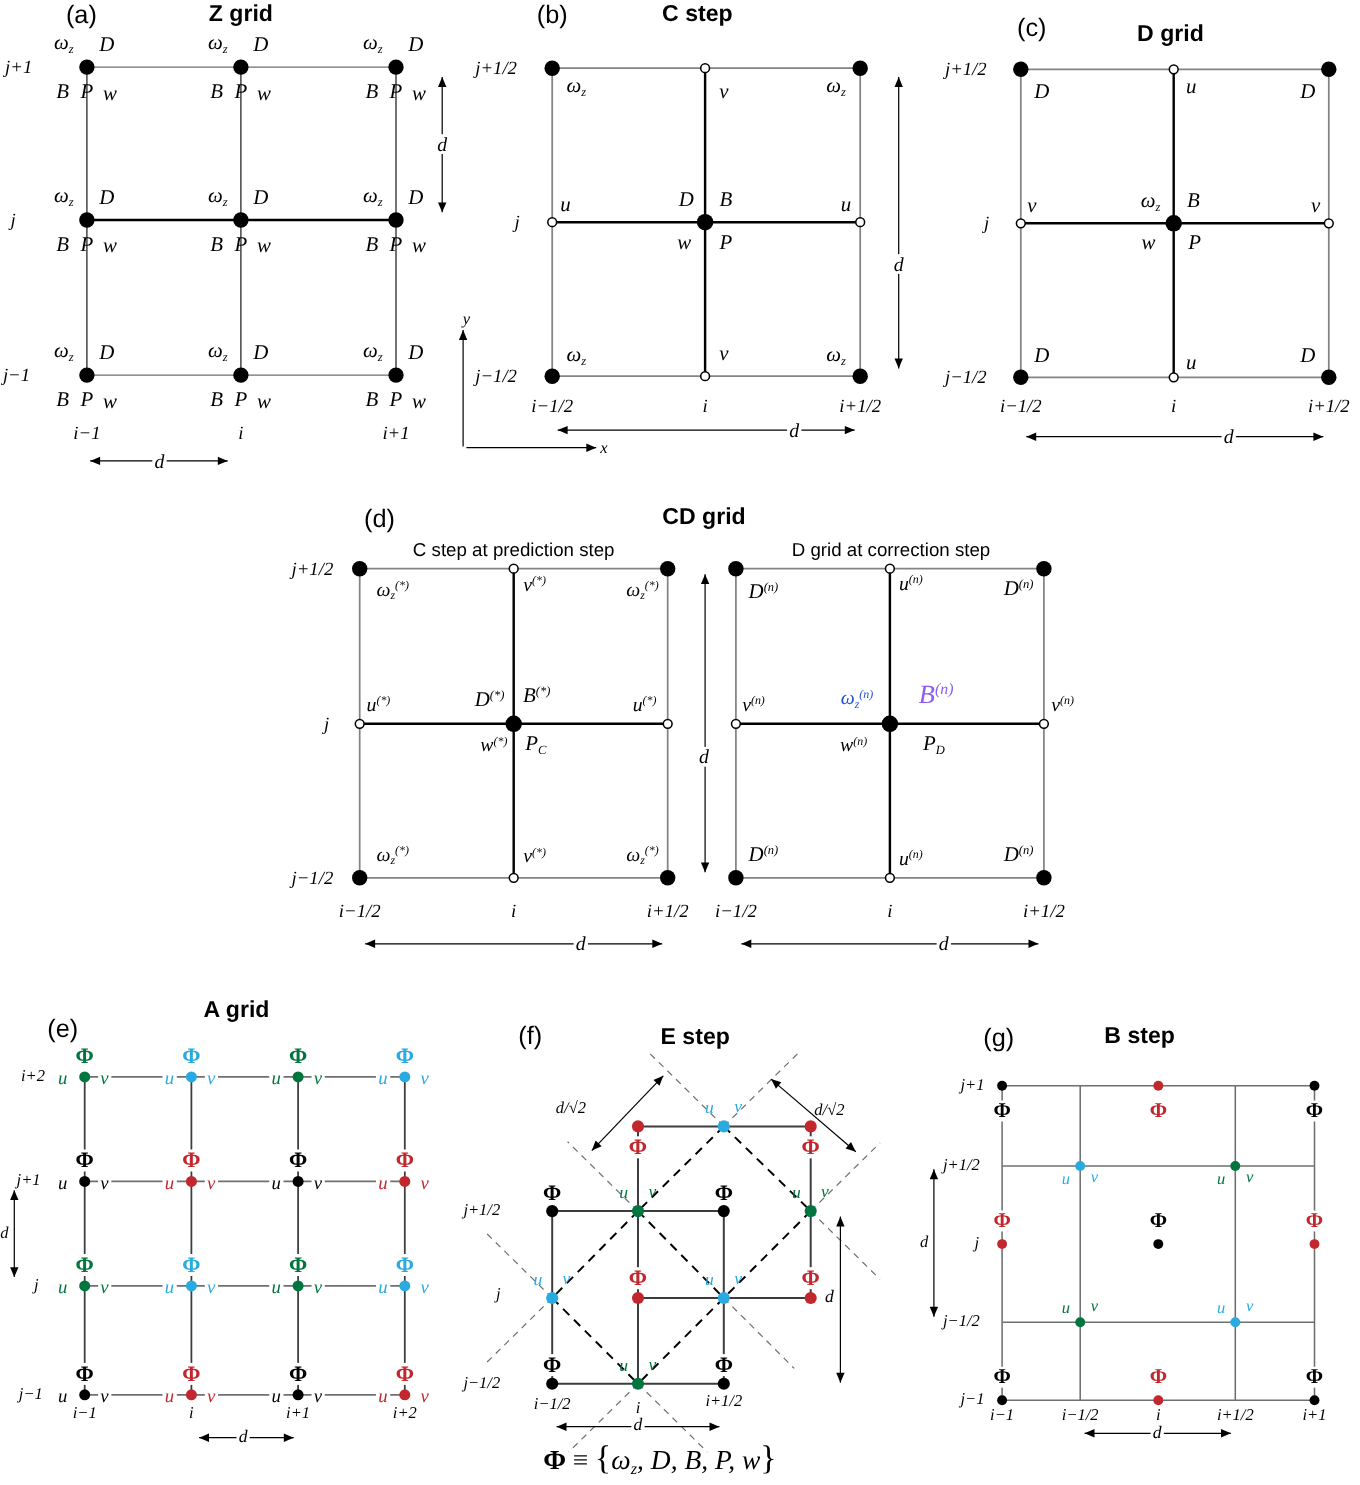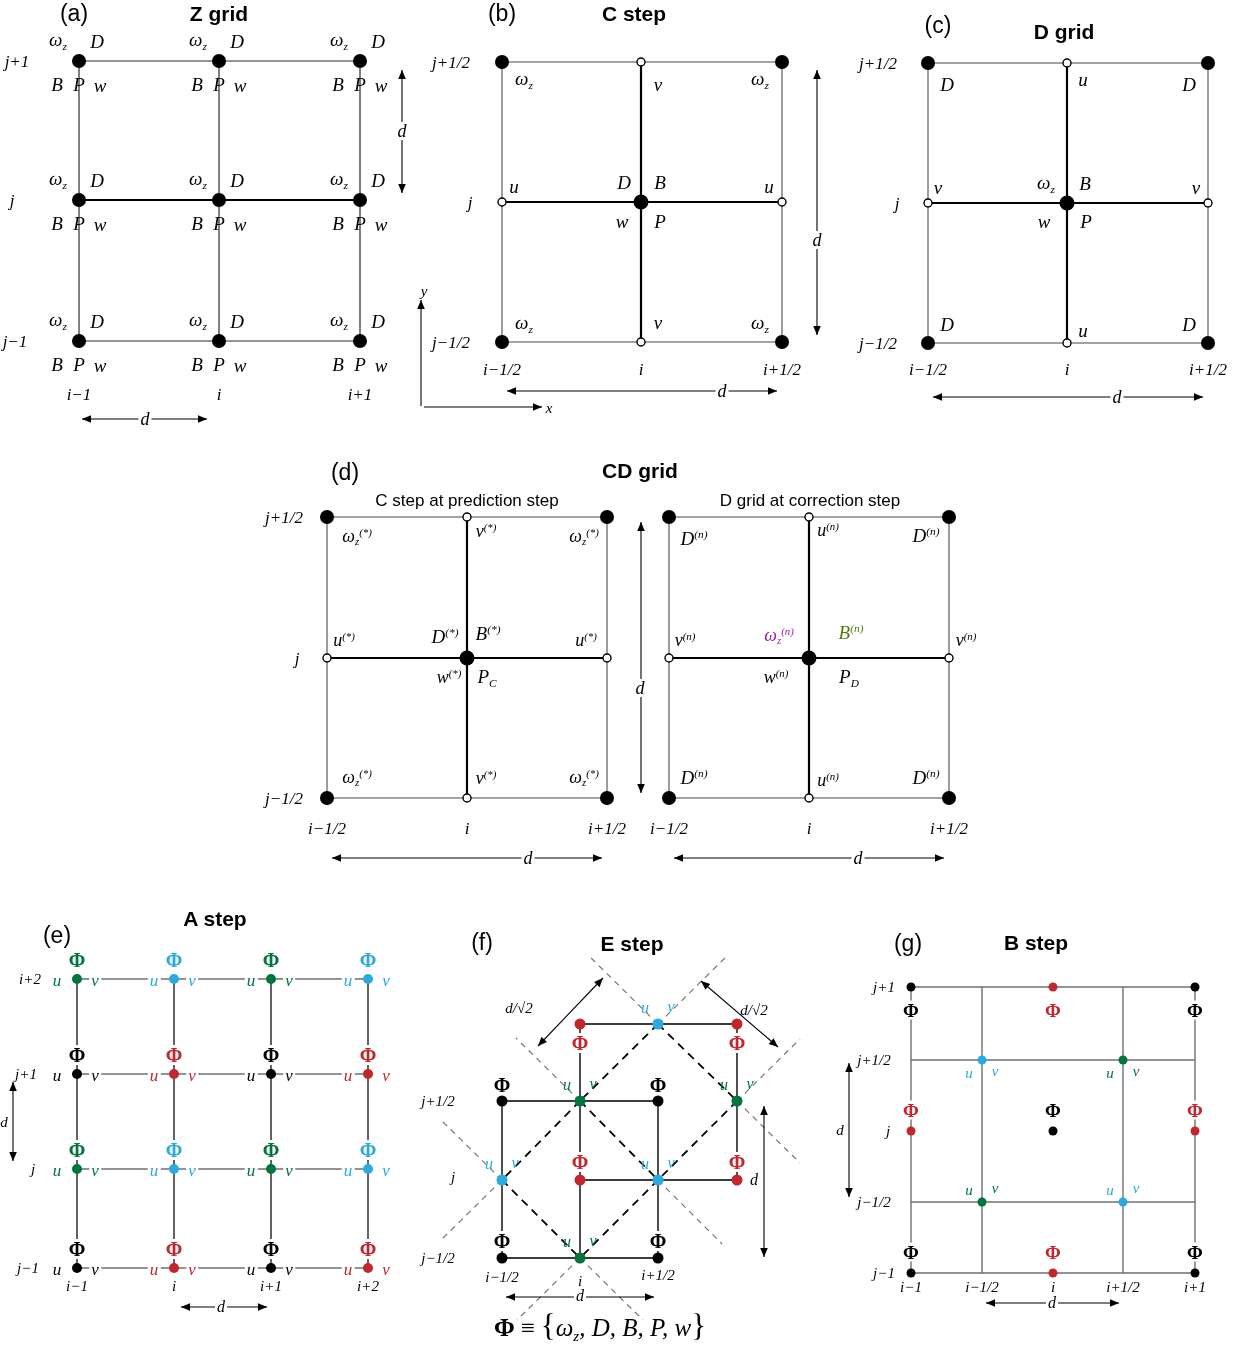--- a/index.html
+++ b/index.html
@@ -404,22 +404,22 @@
       <span class="lbl m bg" style="left: 528px; top: 858px; font-size: 18px; color: rgb(0, 0, 0);">d</span>
       <span class="lbl m bg" style="left: 640px; top: 688px; font-size: 18px; color: rgb(0, 0, 0);">d</span>
       <span class="lbl m" style="left: 694px; top: 538px; font-size: 19px; color: rgb(0, 0, 0);">D<span class="sp">(n)</span></span>
       <span class="lbl m" style="left: 926px; top: 535px; font-size: 19px; color: rgb(0, 0, 0);">D<span class="sp">(n)</span></span>
       <span class="lbl m" style="left: 694px; top: 777px; font-size: 19px; color: rgb(0, 0, 0);">D<span class="sp">(n)</span></span>
       <span class="lbl m" style="left: 926px; top: 777px; font-size: 19px; color: rgb(0, 0, 0);">D<span class="sp">(n)</span></span>
       <span class="lbl m" style="left: 828px; top: 530px; font-size: 18px; color: rgb(0, 0, 0);">u<span class="sp">(n)</span></span>
       <span class="lbl m" style="left: 828px; top: 780px; font-size: 18px; color: rgb(0, 0, 0);">u<span class="sp">(n)</span></span>
       <span class="lbl m" style="left: 685px; top: 640px; font-size: 18px; color: rgb(0, 0, 0);">v<span class="sp">(n)</span></span>
       <span class="lbl m" style="left: 966px; top: 640px; font-size: 18px; color: rgb(0, 0, 0);">v<span class="sp">(n)</span></span>
-      <span class="lbl m" style="left: 779px; top: 636px; font-size: 18px; color: #a21caf;">ω<span class="su">z</span><span class="sp">(n)</span></span>
-      <span class="lbl m" style="left: 851px; top: 632px; font-size: 19px; color: #4d7c0f;">B<span class="sp">(n)</span></span>
+      <span class="lbl m" style="left: 779px; top: 636px; font-size: 18px; color: #1d4ed8;">ω<span class="su">z</span><span class="sp">(n)</span></span>
+      <span class="lbl m" style="left: 851px; top: 632px; font-size: 24px; color: #8b5cf6;">B<span class="sp">(n)</span></span>
       <span class="lbl m" style="left: 776px; top: 677px; font-size: 18px; color: rgb(0, 0, 0);">w<span class="sp">(n)</span></span>
       <span class="lbl m" style="left: 849px; top: 678px; font-size: 19px; color: rgb(0, 0, 0);">P<span class="su">D</span></span>
       <span class="lbl m" style="left: 669px; top: 828px; font-size: 17px; color: rgb(0, 0, 0);">i−1/2</span>
       <span class="lbl m" style="left: 809px; top: 828px; font-size: 17px; color: rgb(0, 0, 0);">i</span>
       <span class="lbl m" style="left: 949px; top: 828px; font-size: 17px; color: rgb(0, 0, 0);">i+1/2</span>
       <span class="lbl m bg" style="left: 858px; top: 858px; font-size: 18px; color: rgb(0, 0, 0);">d</span>
       <span class="lbl m" style="left: 30px; top: 979px; font-size: 15px; color: rgb(0, 0, 0);">i+2</span>
       <span class="lbl m" style="left: 26px; top: 1074px; font-size: 15px; color: rgb(0, 0, 0);">j+1</span>
       <span class="lbl m" style="left: 33px; top: 1169px; font-size: 15px; color: rgb(0, 0, 0);">j</span>
       <span class="lbl m" style="left: 28px; top: 1268px; font-size: 15px; color: rgb(0, 0, 0);">j−1</span>
@@ -494,21 +494,21 @@
   <div class="lbl s panel-title" style="left:219px;top:13px">Z grid</div>
   <div class="lbl s panel-letter" style="left:502px;top:13px">(b)</div>
   <div class="lbl s panel-title" style="left:634px;top:13px">C step</div>
   <div class="lbl s panel-letter" style="left:938px;top:25px">(c)</div>
   <div class="lbl s panel-title" style="left:1064px;top:31px">D grid</div>
   <div class="lbl s panel-letter" style="left:345px;top:472px">(d)</div>
   <div class="lbl s panel-title" style="left:640px;top:470px">CD grid</div>
   <div class="lbl s panel-subtitle" style="left:467px;top:500px">C step at prediction step</div>
   <div class="lbl s panel-subtitle" style="left:810px;top:500px">D grid at correction step</div>
   <div class="lbl s panel-letter" style="left:57px;top:935px">(e)</div>
-  <div class="lbl s panel-title" style="left:215px;top:918px">A step</div>
+  <div class="lbl s panel-title" style="left:215px;top:918px">A grid</div>
   <div class="lbl s panel-letter" style="left:482px;top:942px">(f)</div>
   <div class="lbl s panel-title" style="left:632px;top:943px">E step</div>
   <div class="lbl s panel-letter" style="left:908px;top:943px">(g)</div>
   <div class="lbl s panel-title" style="left:1036px;top:942px">B step</div>
 
   <div class="lbl formula" style="left:600px;top:1327px">
     <span class="f-phi">Φ</span><span class="f-eq">≡</span><span class="f-brace">{</span><span class="f-var">ω</span><span class="f-sub">z</span><span class="f-var">, D, B, P, w</span><span class="f-brace">}</span>
   </div>
 </div>
 

